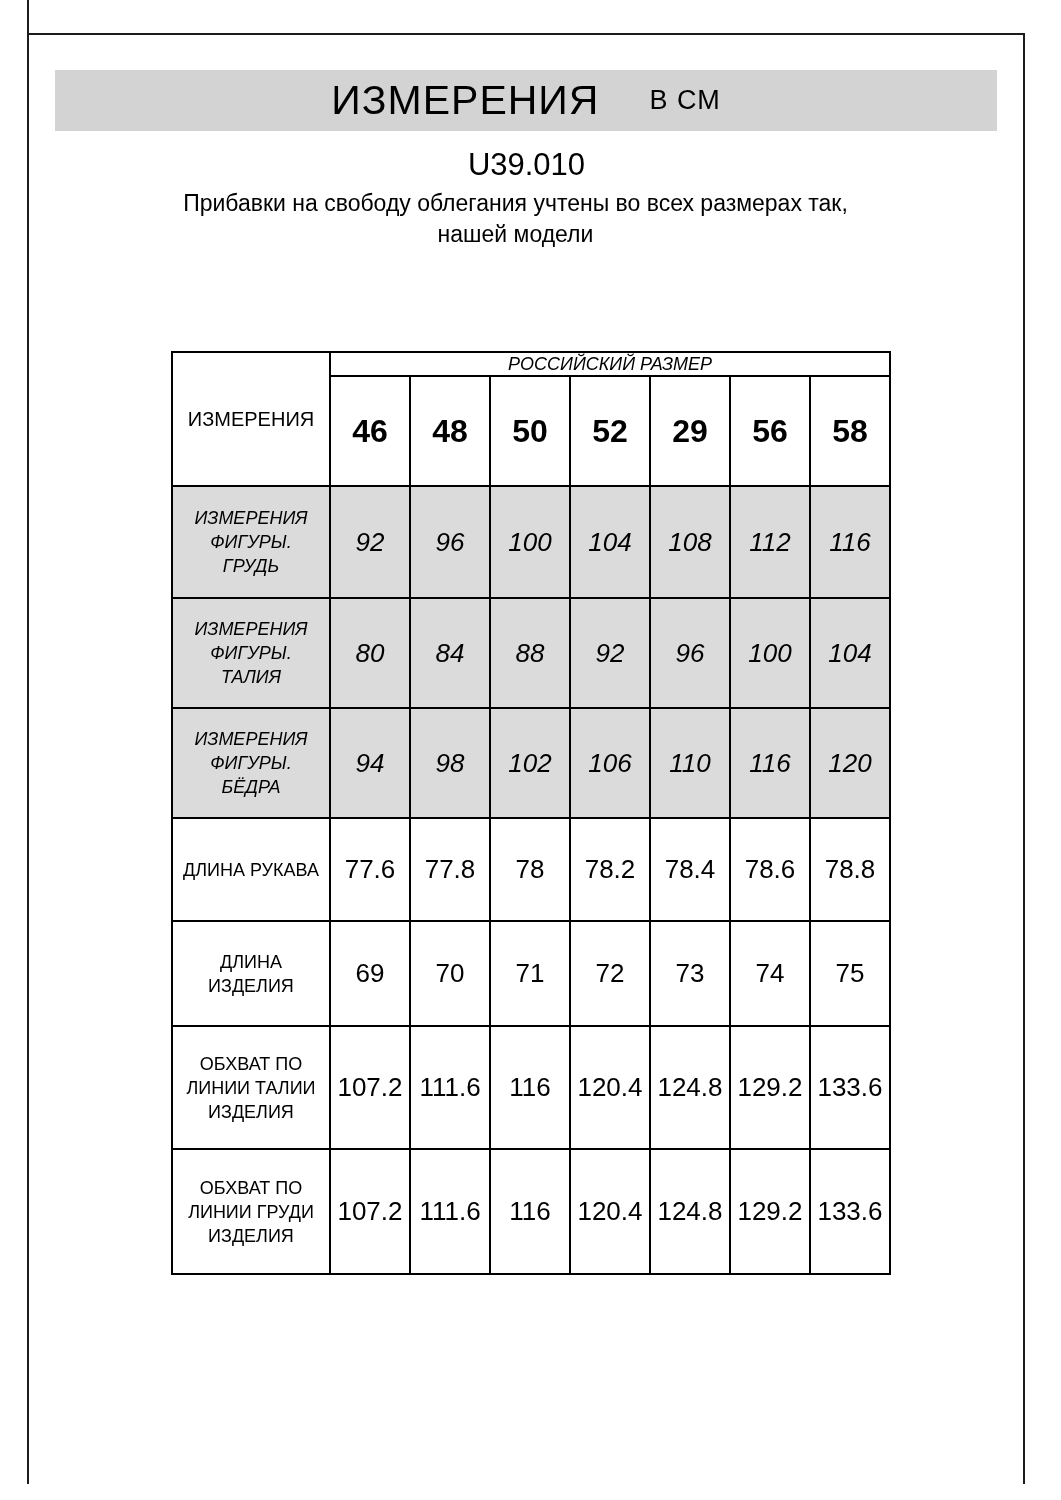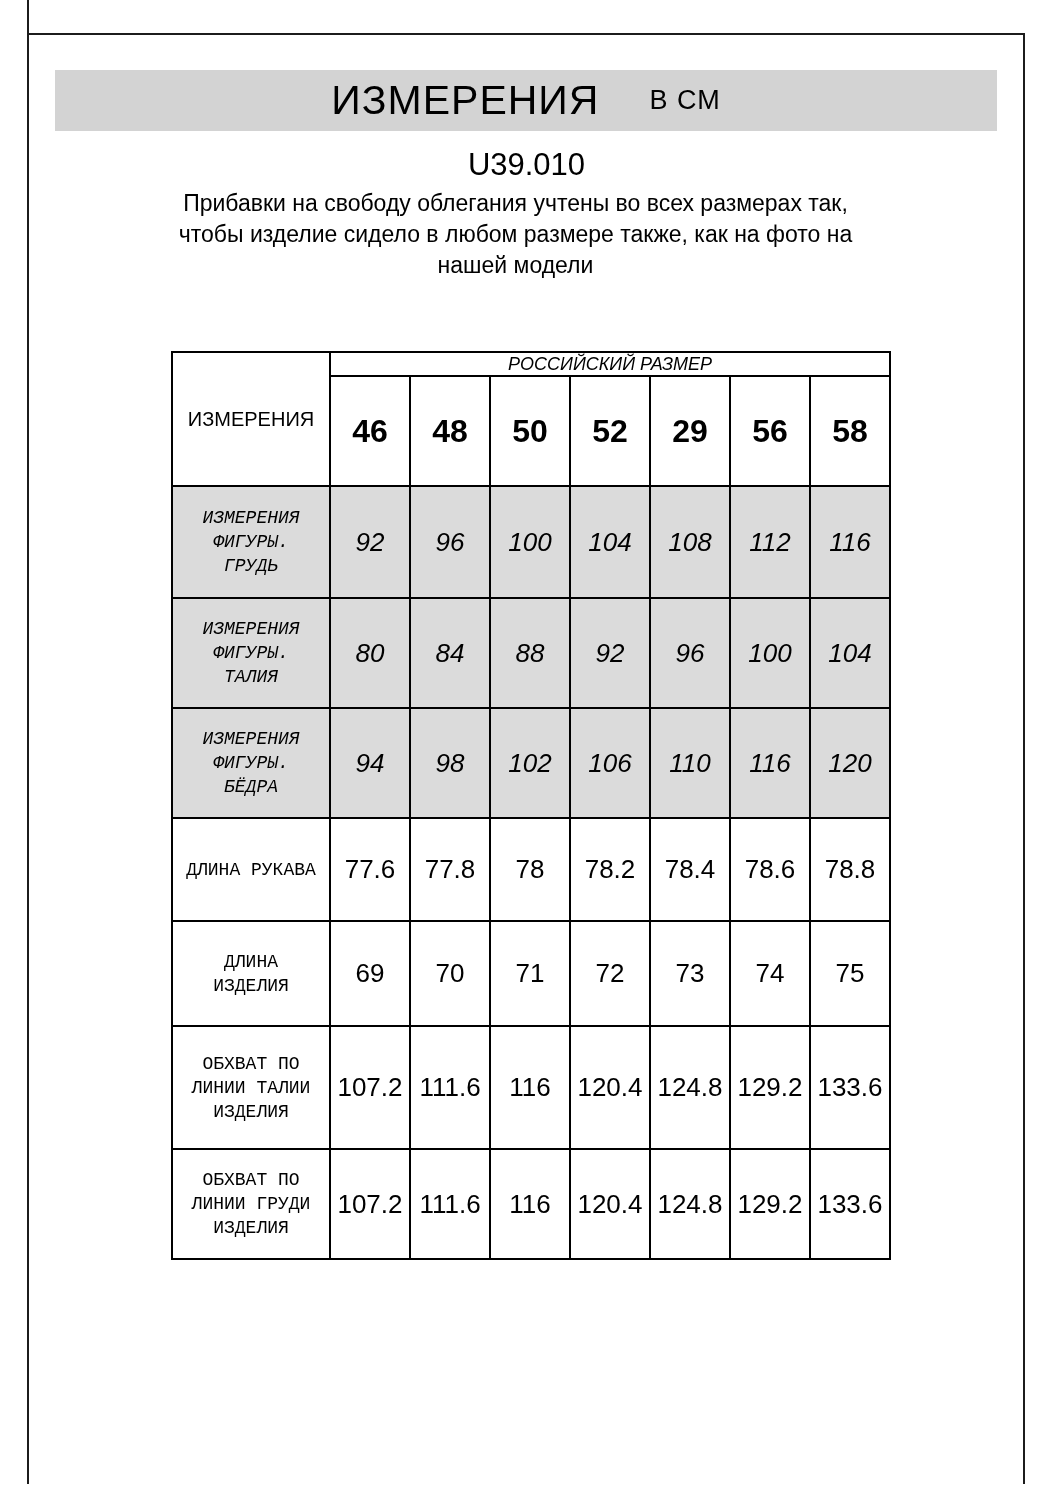--- a/index.html
+++ b/index.html
@@ -42,50 +42,49 @@
   .size-table th, .size-table td {
     border:2px solid #000; text-align:center; vertical-align:middle;
     padding:0; box-sizing:border-box; overflow:hidden;
   }
   .corner-cell  { font-size:20px; font-weight:normal; background:#fff; }
   .group-header { font-size:18px; font-weight:normal; height:24px;font-style:italic; }
   tr.size-row   { height:110px;border-radius:30px; }
   .size-head    { font-size:32px; font-weight:bold; }
 
   .size-table tbody th {
-    font-size:18px; font-weight:normal; padding:0 8px; line-height:24px;font-family:Liberation Mono, monospace;
+    font-size:18px; font-weight:normal; padding:0 8px; line-height:24px;
   }
   .size-table tbody td { font-size:26px; }
   .size-table tbody tr.shaded { background:#dbdbdb; font-style:italic; }
 
   .size-table tbody tr:nth-child(1) { height:112px; }
   .size-table tbody tr:nth-child(2) { height:110px; }
   .size-table tbody tr:nth-child(3) { height:110px; }
   .size-table tbody tr:nth-child(4) { height:103px; }
   .size-table tbody tr:nth-child(5) { height:105px; }
   .size-table tbody tr:nth-child(6) { height:123px; }
-  .size-table tbody tr:nth-child(7) { height:110px;padding-left:20px; }
+  .size-table tbody tr:nth-child(7) { height:125px;padding-left:20px; }
 </style>
 </head>
 <body>
 
 <div class="pb-left"></div>
 <div class="pb-top"></div>
 <div class="pb-right"></div>
 
 <div class="header-bar">
   <span class="hb-main">ИЗМЕРЕНИЯ</span>
   <span class="hb-unit">В СМ</span>
 </div>
 
 <div class="article">U39.010</div>
 
 <div class="description">
   <div>Прибавки на свободу облегания учтены во всех размерах так,</div>
-  <div>чтобы изделие сидело в любом размере также, как на фото на</div>
   <div>нашей модели</div>
 </div>
 
 <table class="size-table">
   <colgroup>
     <col class="c-label">
     <col class="c-size">
       <col class="c-size">
       <col class="c-size">
       <col class="c-size">

